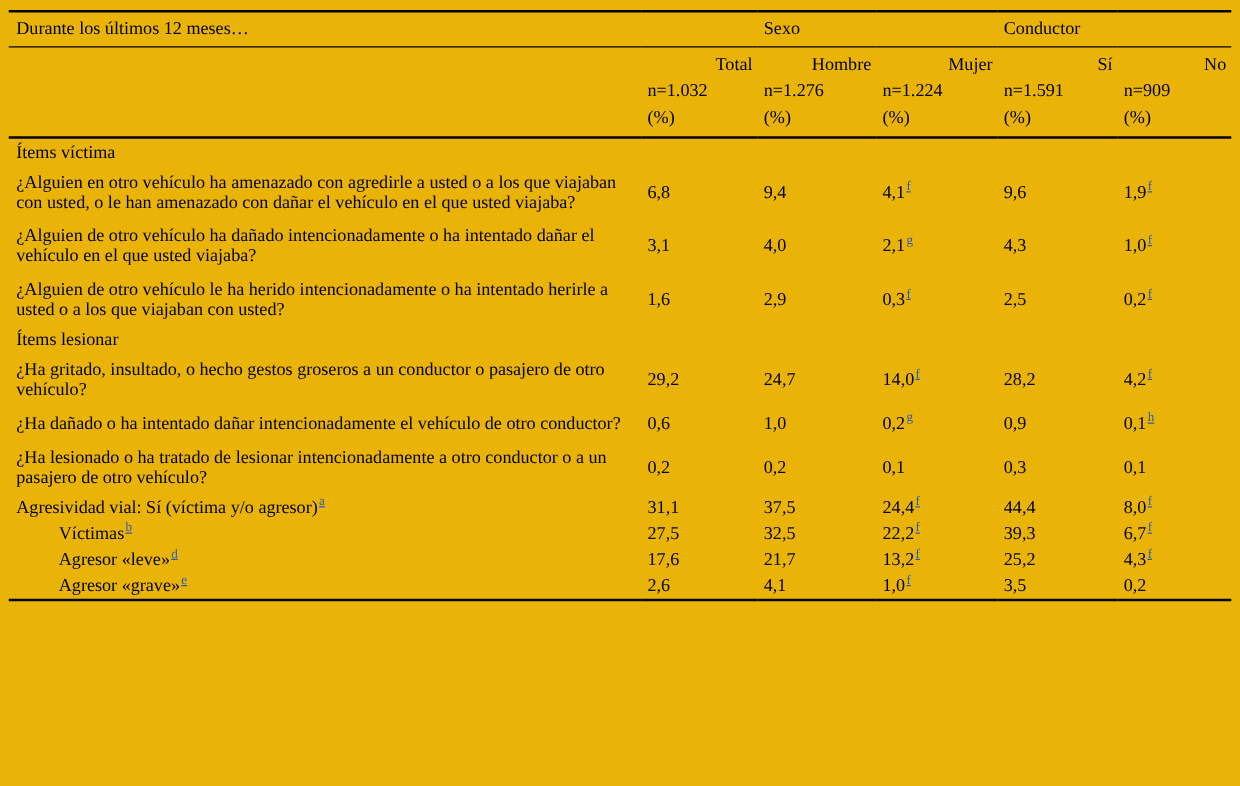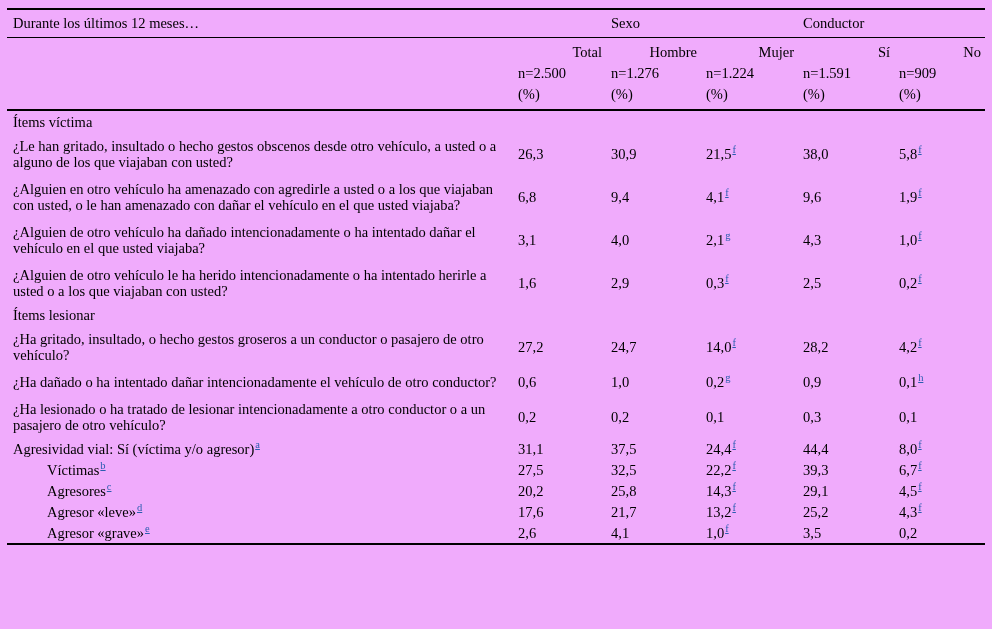--- a/index.html
+++ b/index.html
@@ -1,20 +1,20 @@
 <!DOCTYPE html>
 <html style="--link-color: #2a5db0;"><head>
 <meta charset="utf-8">
 <style>
   :root{ --link-color:#2a5db0; }
   *{ box-sizing:border-box; }
   html,body{ margin:0; padding:0; background:#fff; }
   .page{
     width:992px; height:629px; padding:8px 7px; overflow:hidden;
-    background:#f0abfc; color:#000;
+    background:#eab308; color:#000;
     font-family:"Liberation Serif","DejaVu Serif",serif;
   }
   table.tbl{
     width:978px; border-collapse:collapse; table-layout:fixed;
     border-top:2px solid #000; border-bottom:2px solid #000;
     font-size:14.5px; line-height:16px; color:#000;
   }
   th,td{ font-weight:normal; text-align:left; padding:0; vertical-align:top; }
   .lbl{ padding-left:6px; padding-right:14px; }
   .c{ padding-left:5px; padding-right:4px; }
@@ -55,46 +55,38 @@
       <tr class="r2">
         <th class="lbl"></th>
         <th class="c">Total</th>
         <th class="c">Hombre</th>
         <th class="c">Mujer</th>
         <th class="c">Sí</th>
         <th class="c">No</th>
       </tr>
       <tr class="r3">
         <th class="lbl"></th>
-        <th class="c">n=2.500</th>
+        <th class="c">n=1.032</th>
         <th class="c">n=1.276</th>
         <th class="c">n=1.224</th>
         <th class="c">n=1.591</th>
         <th class="c">n=909</th>
       </tr>
       <tr class="r4">
         <th class="lbl"></th>
         <th class="c">(%)</th>
         <th class="c">(%)</th>
         <th class="c">(%)</th>
         <th class="c">(%)</th>
         <th class="c">(%)</th>
       </tr>
     </thead>
     <tbody>
         <tr class="row-section">
           <td class="lbl" colspan="6">Ítems víctima</td>
-        </tr>
-        <tr class="row-question">
-          <td class="lbl">¿Le han gritado, insultado o hecho gestos obscenos desde otro vehículo, a usted o a alguno de los que viajaban con usted?</td>
-          <td class="val c">26,3</td>
-          <td class="val c">30,9</td>
-          <td class="val c">21,5<sup class="fn">f</sup></td>
-          <td class="val c">38,0</td>
-          <td class="val c">5,8<sup class="fn">f</sup></td>
         </tr>
         <tr class="row-question">
           <td class="lbl">¿Alguien en otro vehículo ha amenazado con agredirle a usted o a los que viajaban con usted, o le han amenazado con dañar el vehículo en el que usted viajaba?</td>
           <td class="val c">6,8</td>
           <td class="val c">9,4</td>
           <td class="val c">4,1<sup class="fn">f</sup></td>
           <td class="val c">9,6</td>
           <td class="val c">1,9<sup class="fn">f</sup></td>
         </tr>
         <tr class="row-question">
@@ -111,21 +103,21 @@
           <td class="val c">2,9</td>
           <td class="val c">0,3<sup class="fn">f</sup></td>
           <td class="val c">2,5</td>
           <td class="val c">0,2<sup class="fn">f</sup></td>
         </tr>
         <tr class="row-section">
           <td class="lbl" colspan="6">Ítems lesionar</td>
         </tr>
         <tr class="row-question">
           <td class="lbl">¿Ha gritado, insultado, o hecho gestos groseros a un conductor o pasajero de otro vehículo?</td>
-          <td class="val c">27,2</td>
+          <td class="val c">29,2</td>
           <td class="val c">24,7</td>
           <td class="val c">14,0<sup class="fn">f</sup></td>
           <td class="val c">28,2</td>
           <td class="val c">4,2<sup class="fn">f</sup></td>
         </tr>
         <tr class="row-question">
           <td class="lbl">¿Ha dañado o ha intentado dañar intencionadamente el vehículo de otro conductor?</td>
           <td class="val c">0,6</td>
           <td class="val c">1,0</td>
           <td class="val c">0,2<sup class="fn">g</sup></td>
@@ -150,28 +142,20 @@
         </tr>
         <tr class="row-sub">
           <td class="lbl">Víctimas<sup class="fn">b</sup></td>
           <td class="val c">27,5</td>
           <td class="val c">32,5</td>
           <td class="val c">22,2<sup class="fn">f</sup></td>
           <td class="val c">39,3</td>
           <td class="val c">6,7<sup class="fn">f</sup></td>
         </tr>
         <tr class="row-sub">
-          <td class="lbl">Agresores<sup class="fn">c</sup></td>
-          <td class="val c">20,2</td>
-          <td class="val c">25,8</td>
-          <td class="val c">14,3<sup class="fn">f</sup></td>
-          <td class="val c">29,1</td>
-          <td class="val c">4,5<sup class="fn">f</sup></td>
-        </tr>
-        <tr class="row-sub">
           <td class="lbl">Agresor «leve»<sup class="fn">d</sup></td>
           <td class="val c">17,6</td>
           <td class="val c">21,7</td>
           <td class="val c">13,2<sup class="fn">f</sup></td>
           <td class="val c">25,2</td>
           <td class="val c">4,3<sup class="fn">f</sup></td>
         </tr>
         <tr class="row-sub">
           <td class="lbl">Agresor «grave»<sup class="fn">e</sup></td>
           <td class="val c">2,6</td>

